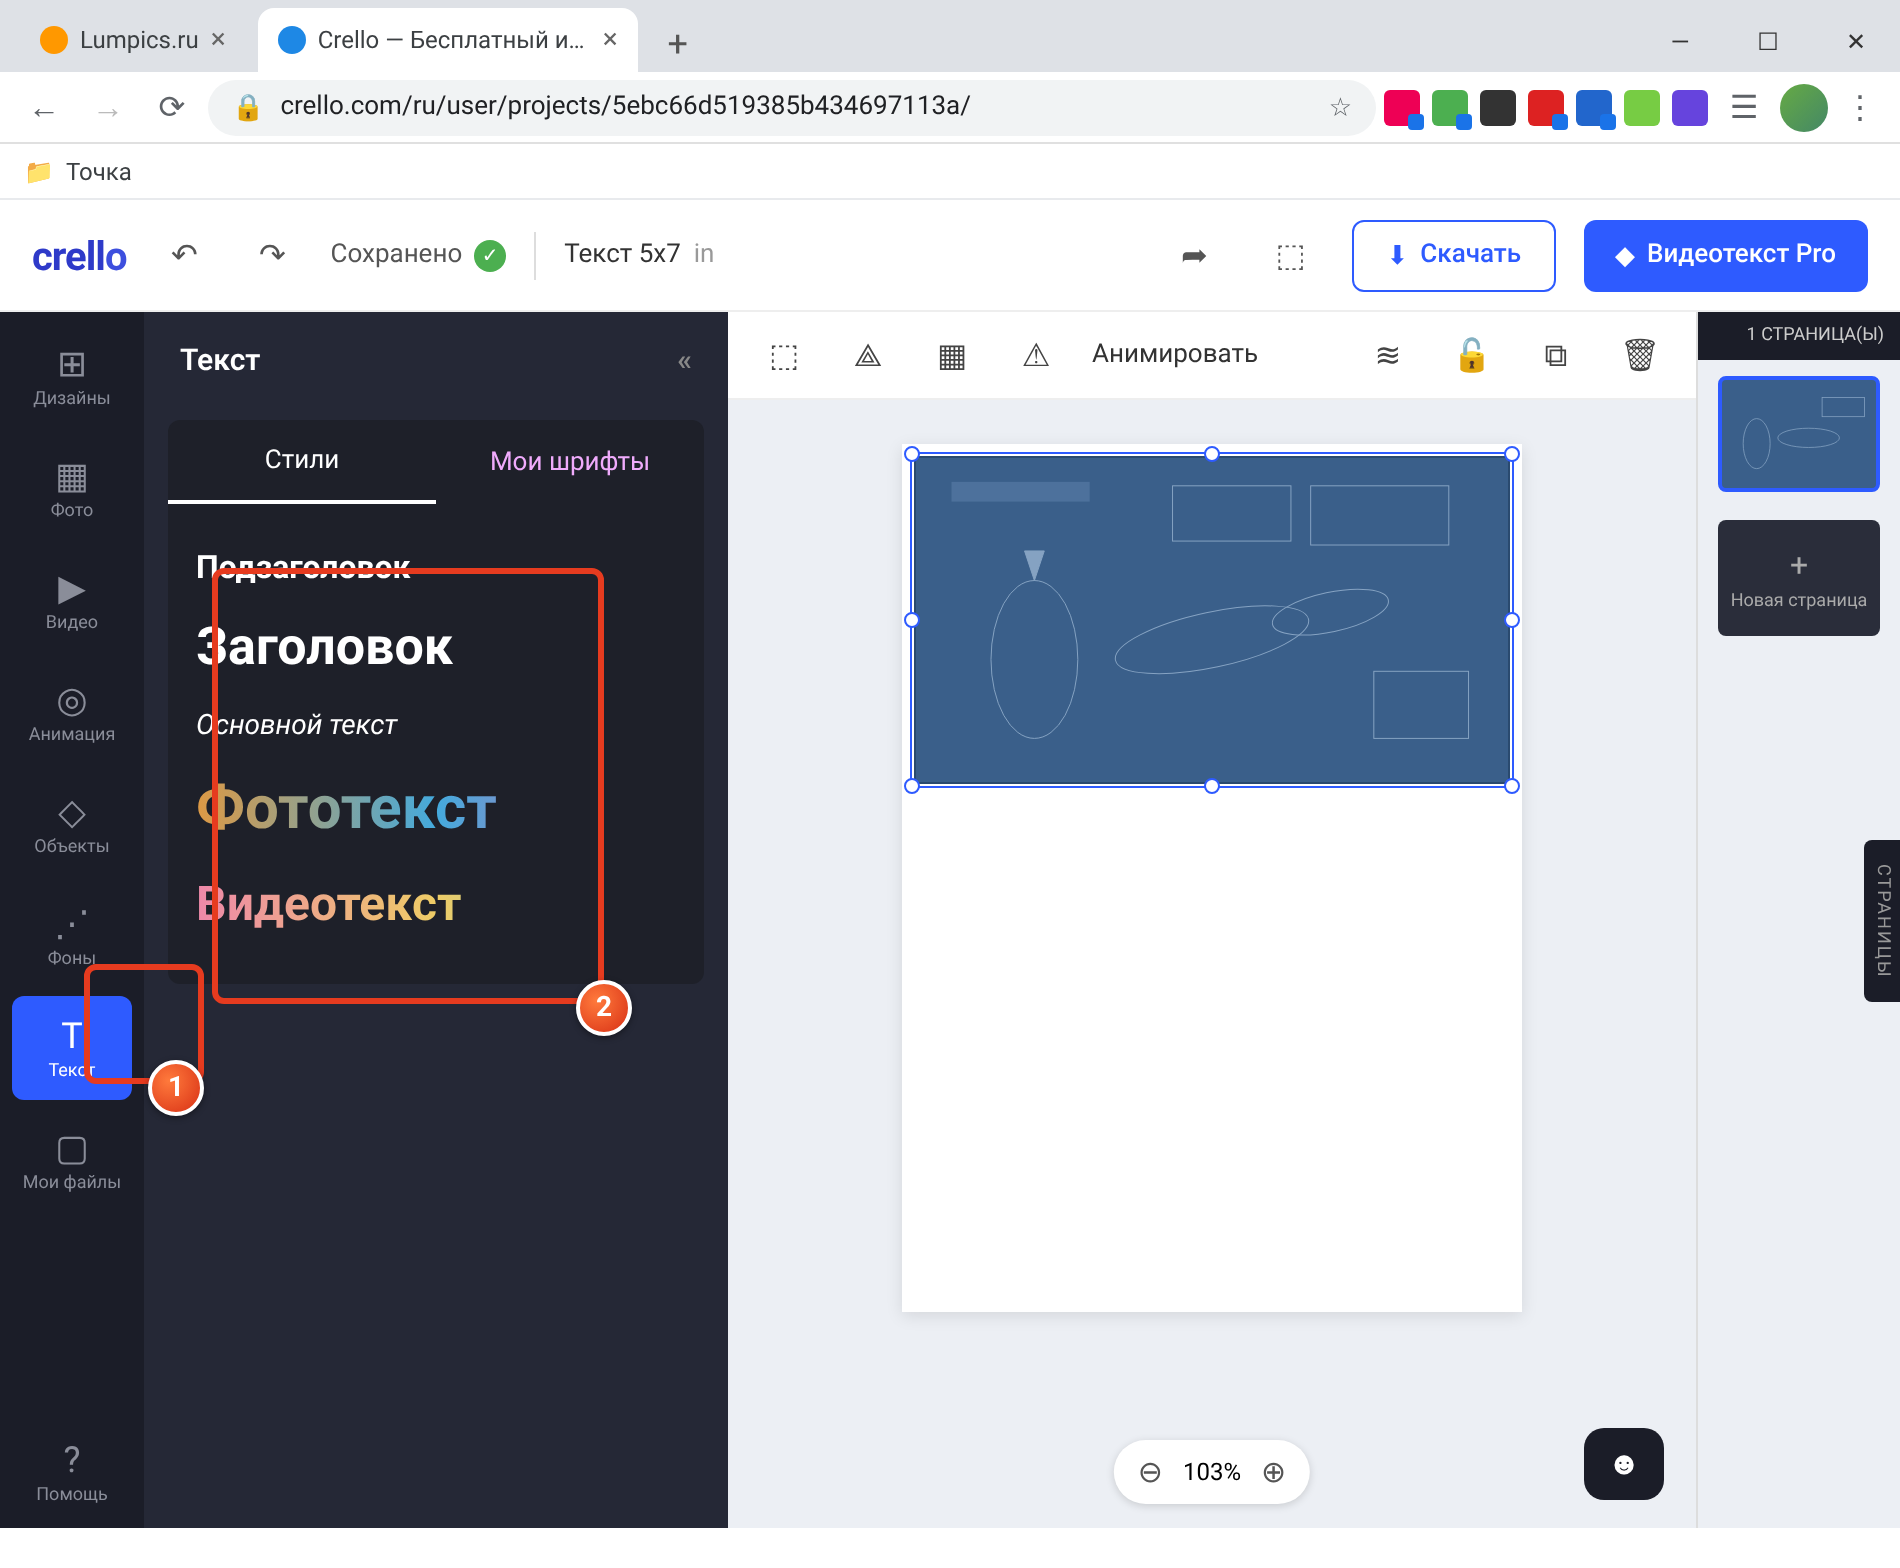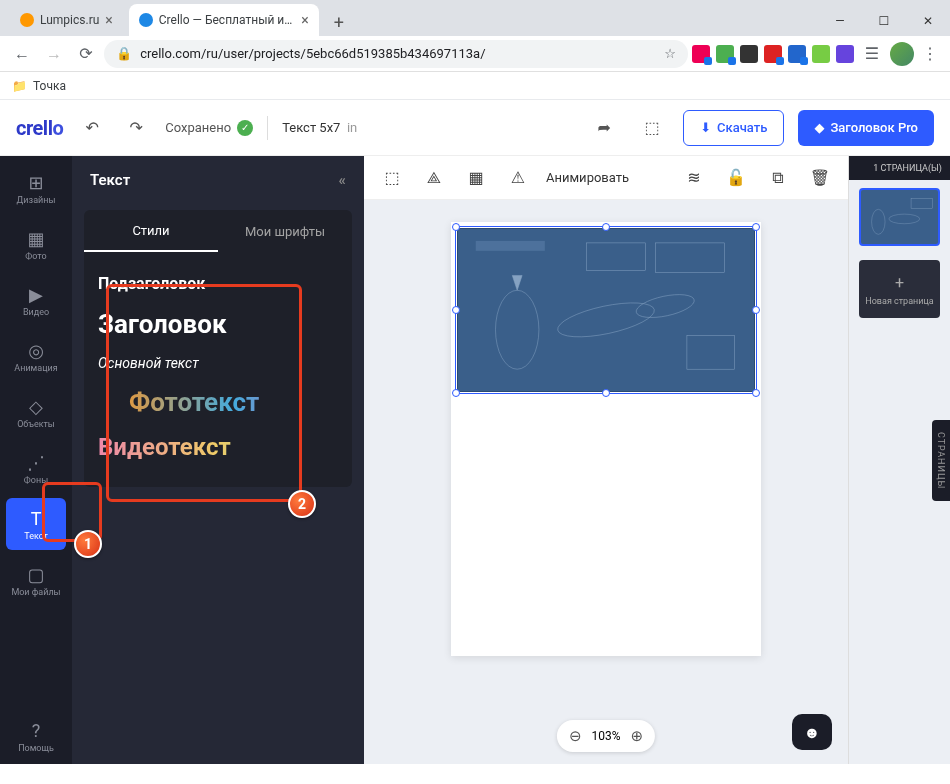--- a/index.html
+++ b/index.html
@@ -54,28 +54,28 @@
 .rail-item { width:60px; height:52px; display:flex; flex-direction:column; align-items:center; justify-content:center; gap:2px; color:#8a8d99; font-size:9px; cursor:pointer; border-radius:6px; margin:2px 0; }
 .rail-item.active { background:#2e5bff; color:#fff; }
 .rail-item .ri-icon { font-size:18px; }
 .rail-spacer { flex:1; }
 
 
 .panel { width:292px; background:#252836; color:#fff; display:flex; flex-direction:column; position:relative; }
 .panel-hdr { height:48px; display:flex; align-items:center; padding:0 18px; font-size:15px; font-weight:600; }
 .panel-hdr .collapse { margin-left:auto; color:#888; cursor:pointer; }
 .panel-tabs { display:flex; height:42px; background:#1e2029; margin:6px 12px 0; border-radius:6px 6px 0 0; }
-.panel-tab { flex:1; display:flex; align-items:center; justify-content:center; font-size:13px; color:#a3a3a3; cursor:pointer; }
+.panel-tab { flex:1; display:flex; align-items:center; justify-content:center; font-size:13px; color:#f0abfc; cursor:pointer; }
 .panel-tab.active { color:#fff; border-bottom:2px solid #fff; }
 .panel-body { margin:0 12px; background:#1e2029; border-radius:0 0 6px 6px; padding:14px 14px 18px; }
 .text-opt { padding:8px 0; cursor:pointer; font-weight:700; }
 .t-head { font-size:26px; color:#fff; }
 .t-sub { font-size:16px; color:#fff; }
 .t-body { font-size:14px; color:#fff; font-weight:400;font-style:italic; }
-.t-photo { font-size:26px; background:linear-gradient(90deg,#d94,#4ad,#d6a); -webkit-background-clip:text; background-clip:text; color:transparent;margin-left:31px; }
+.t-photo { font-size:30px; background:linear-gradient(90deg,#d94,#4ad,#d6a); -webkit-background-clip:text; background-clip:text; color:transparent; }
 .t-video { font-size:24px; background:linear-gradient(90deg,#e8a,#ec6,#7cd); -webkit-background-clip:text; background-clip:text; color:transparent; }
 
 
 .annot-box { position:absolute; border:3px solid #e63b1f; border-radius:6px; pointer-events:none; }
 .annot-num { position:absolute; width:28px; height:28px; background:radial-gradient(circle at 35% 35%,#ff7a3c,#d83015); border-radius:50%; color:#fff; font-weight:700; display:flex; align-items:center; justify-content:center; font-size:14px; border:2px solid #fff; box-shadow:0 1px 3px rgba(0,0,0,0.4); z-index:100; }
 
 
 .canvas-wrap { flex:1; background:#eceff4; display:flex; flex-direction:column; }
 .canvas-tools { height:44px; background:#fff; display:flex; align-items:center; padding:0 14px; gap:14px; border-bottom:1px solid #eee; }
 .ct-btn { width:28px; height:28px; display:flex; align-items:center; justify-content:center; color:#444; cursor:pointer; }
@@ -166,21 +166,21 @@
   <span class="proj-name"><span>Текст 5x7</span>&nbsp;&nbsp;<span style="color:#999">in</span></span>
   <div class="spacer"></div>
   <div class="hdr-icon">➦</div>
   <div class="hdr-icon">⬚</div>
   <button class="btn-outline">
     <span>⬇</span>
     <span>Скачать</span>
   </button>
   <button class="btn-primary">
     <span>◆</span>
-    <span>Заголовок Pro</span>
+    <span>Видеотекст Pro</span>
   </button>
 </div>
 
 <div class="main">
 
   <div class="rail">
     <div class="rail-item">
         <span class="ri-icon">⊞</span>
         <span>Дизайны</span>
       </div>

